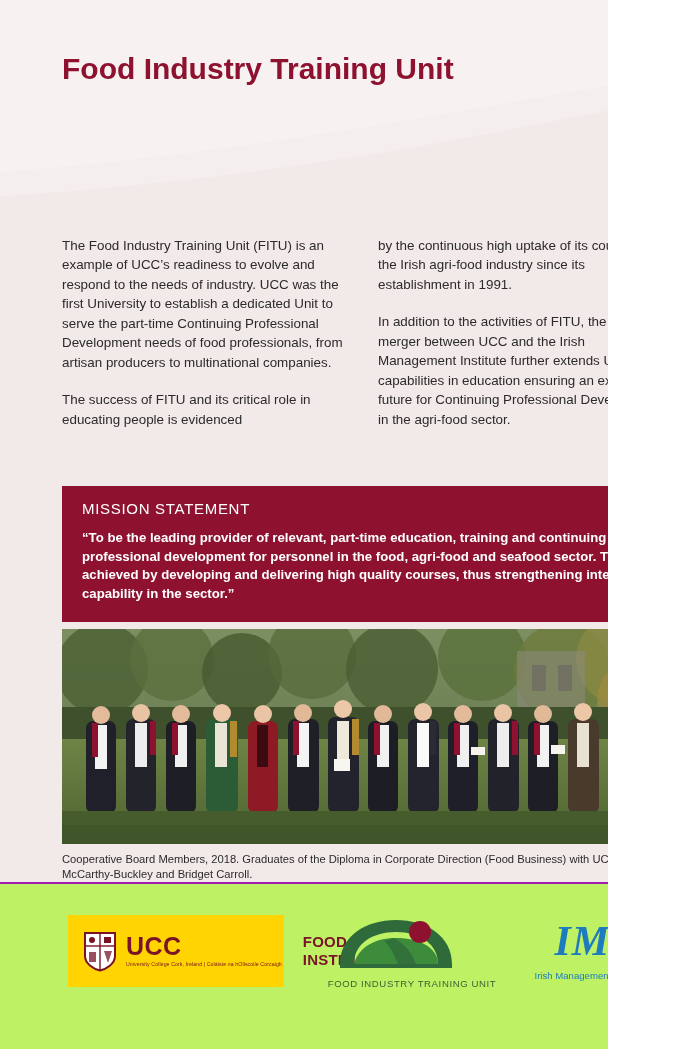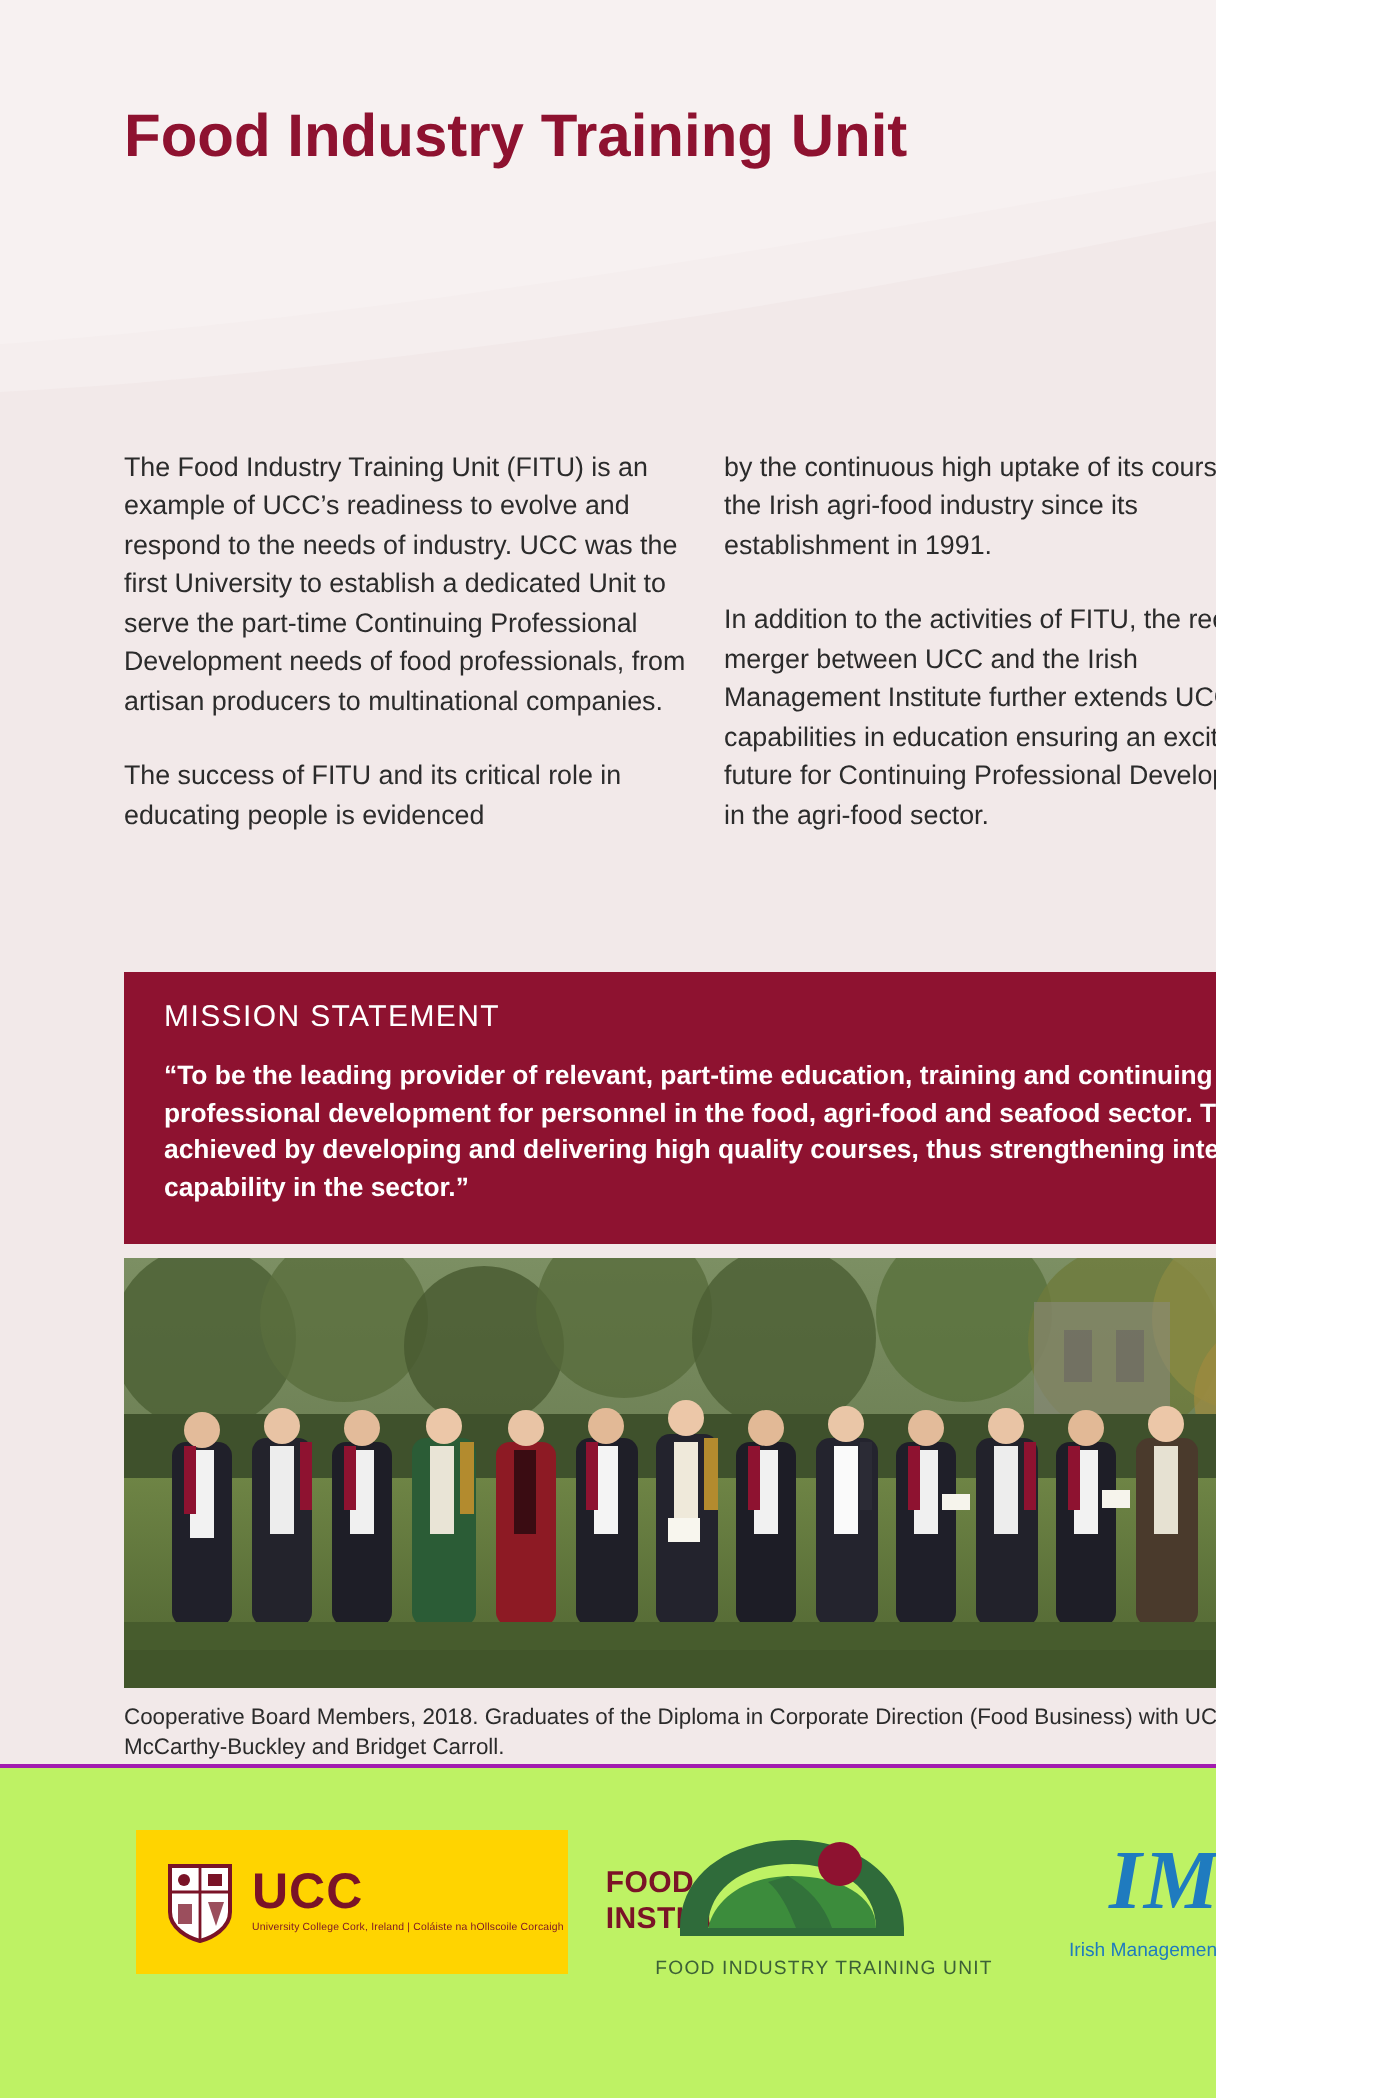--- a/index.html
+++ b/index.html
@@ -60,25 +60,25 @@
     letter-spacing: 0.3px;
     line-height: 1.35;
     margin: 0;
   }
   .subtitle .line {
     display: block;
   }
   
   .columns {
     position: absolute;
-    top: 224px;
+    top: 236px;
     left: 62px;
     width: 604px;
     display: flex;
-    gap: 12px;
+    gap: 28px;
   }
   .col {
     width: 288px;
   }
   .col p {
     margin: 0 0 18px 0;
     font-size: 13.4px;
     line-height: 1.45;
     color: #2b2b2b;
   }

